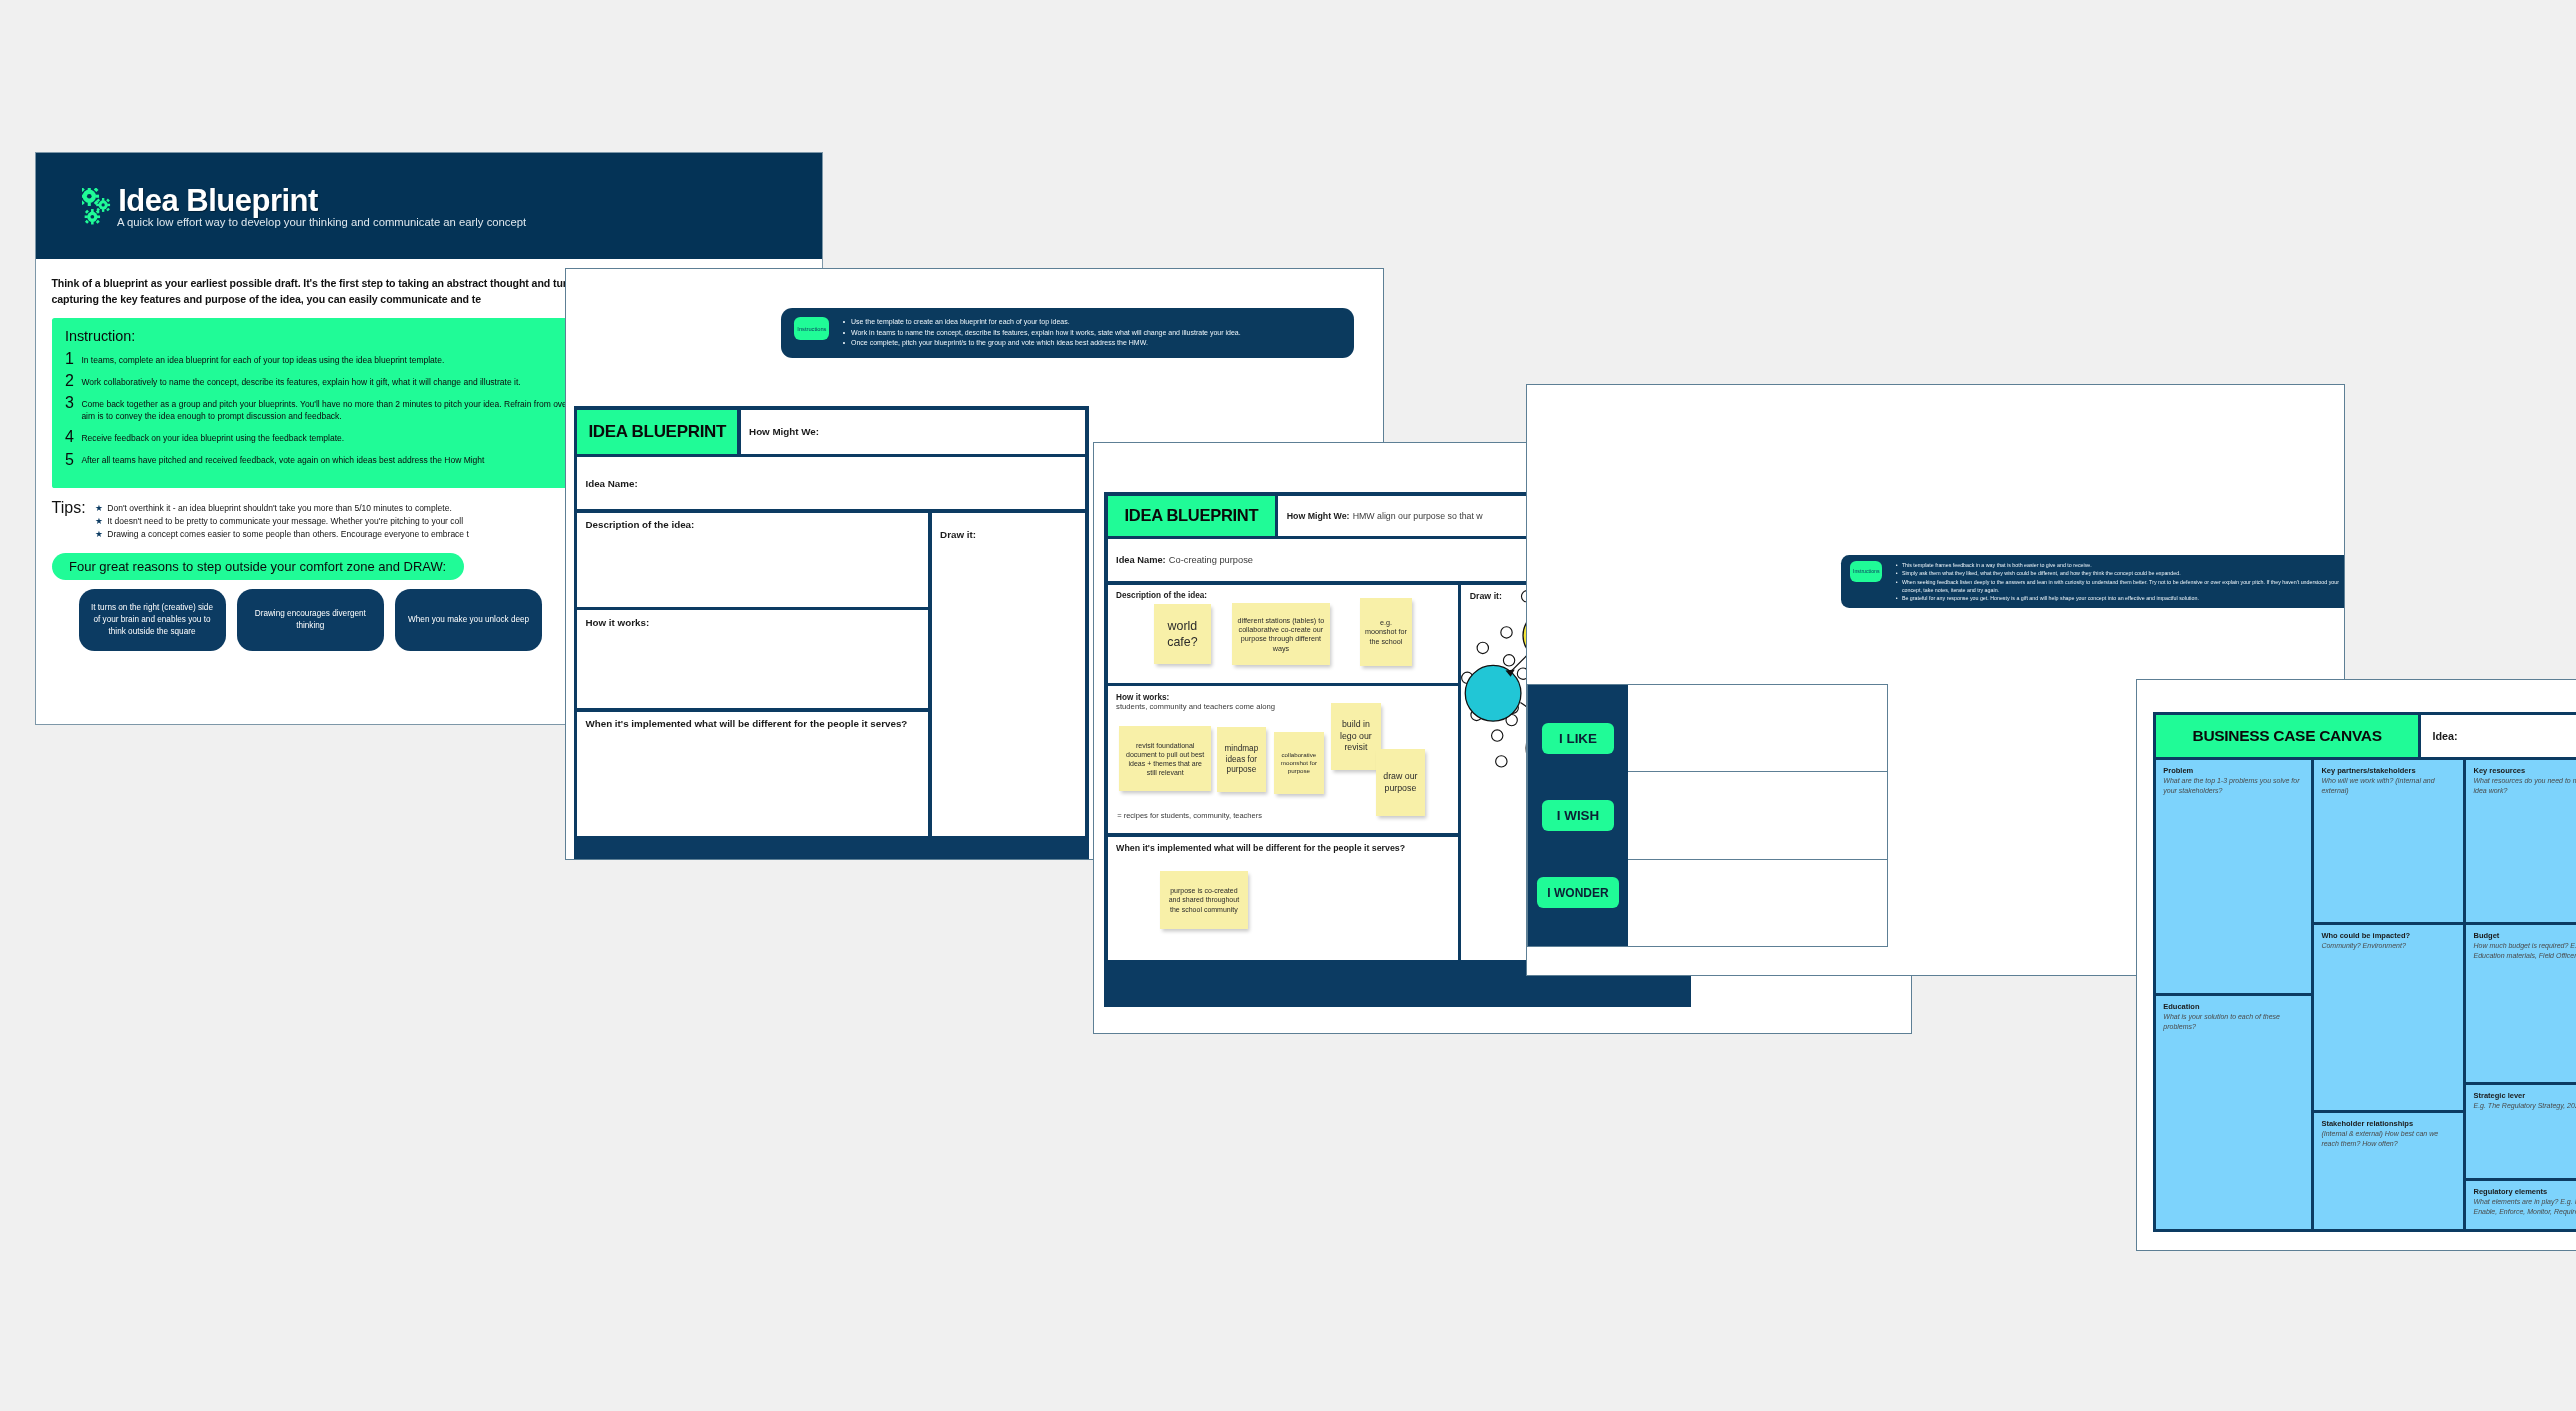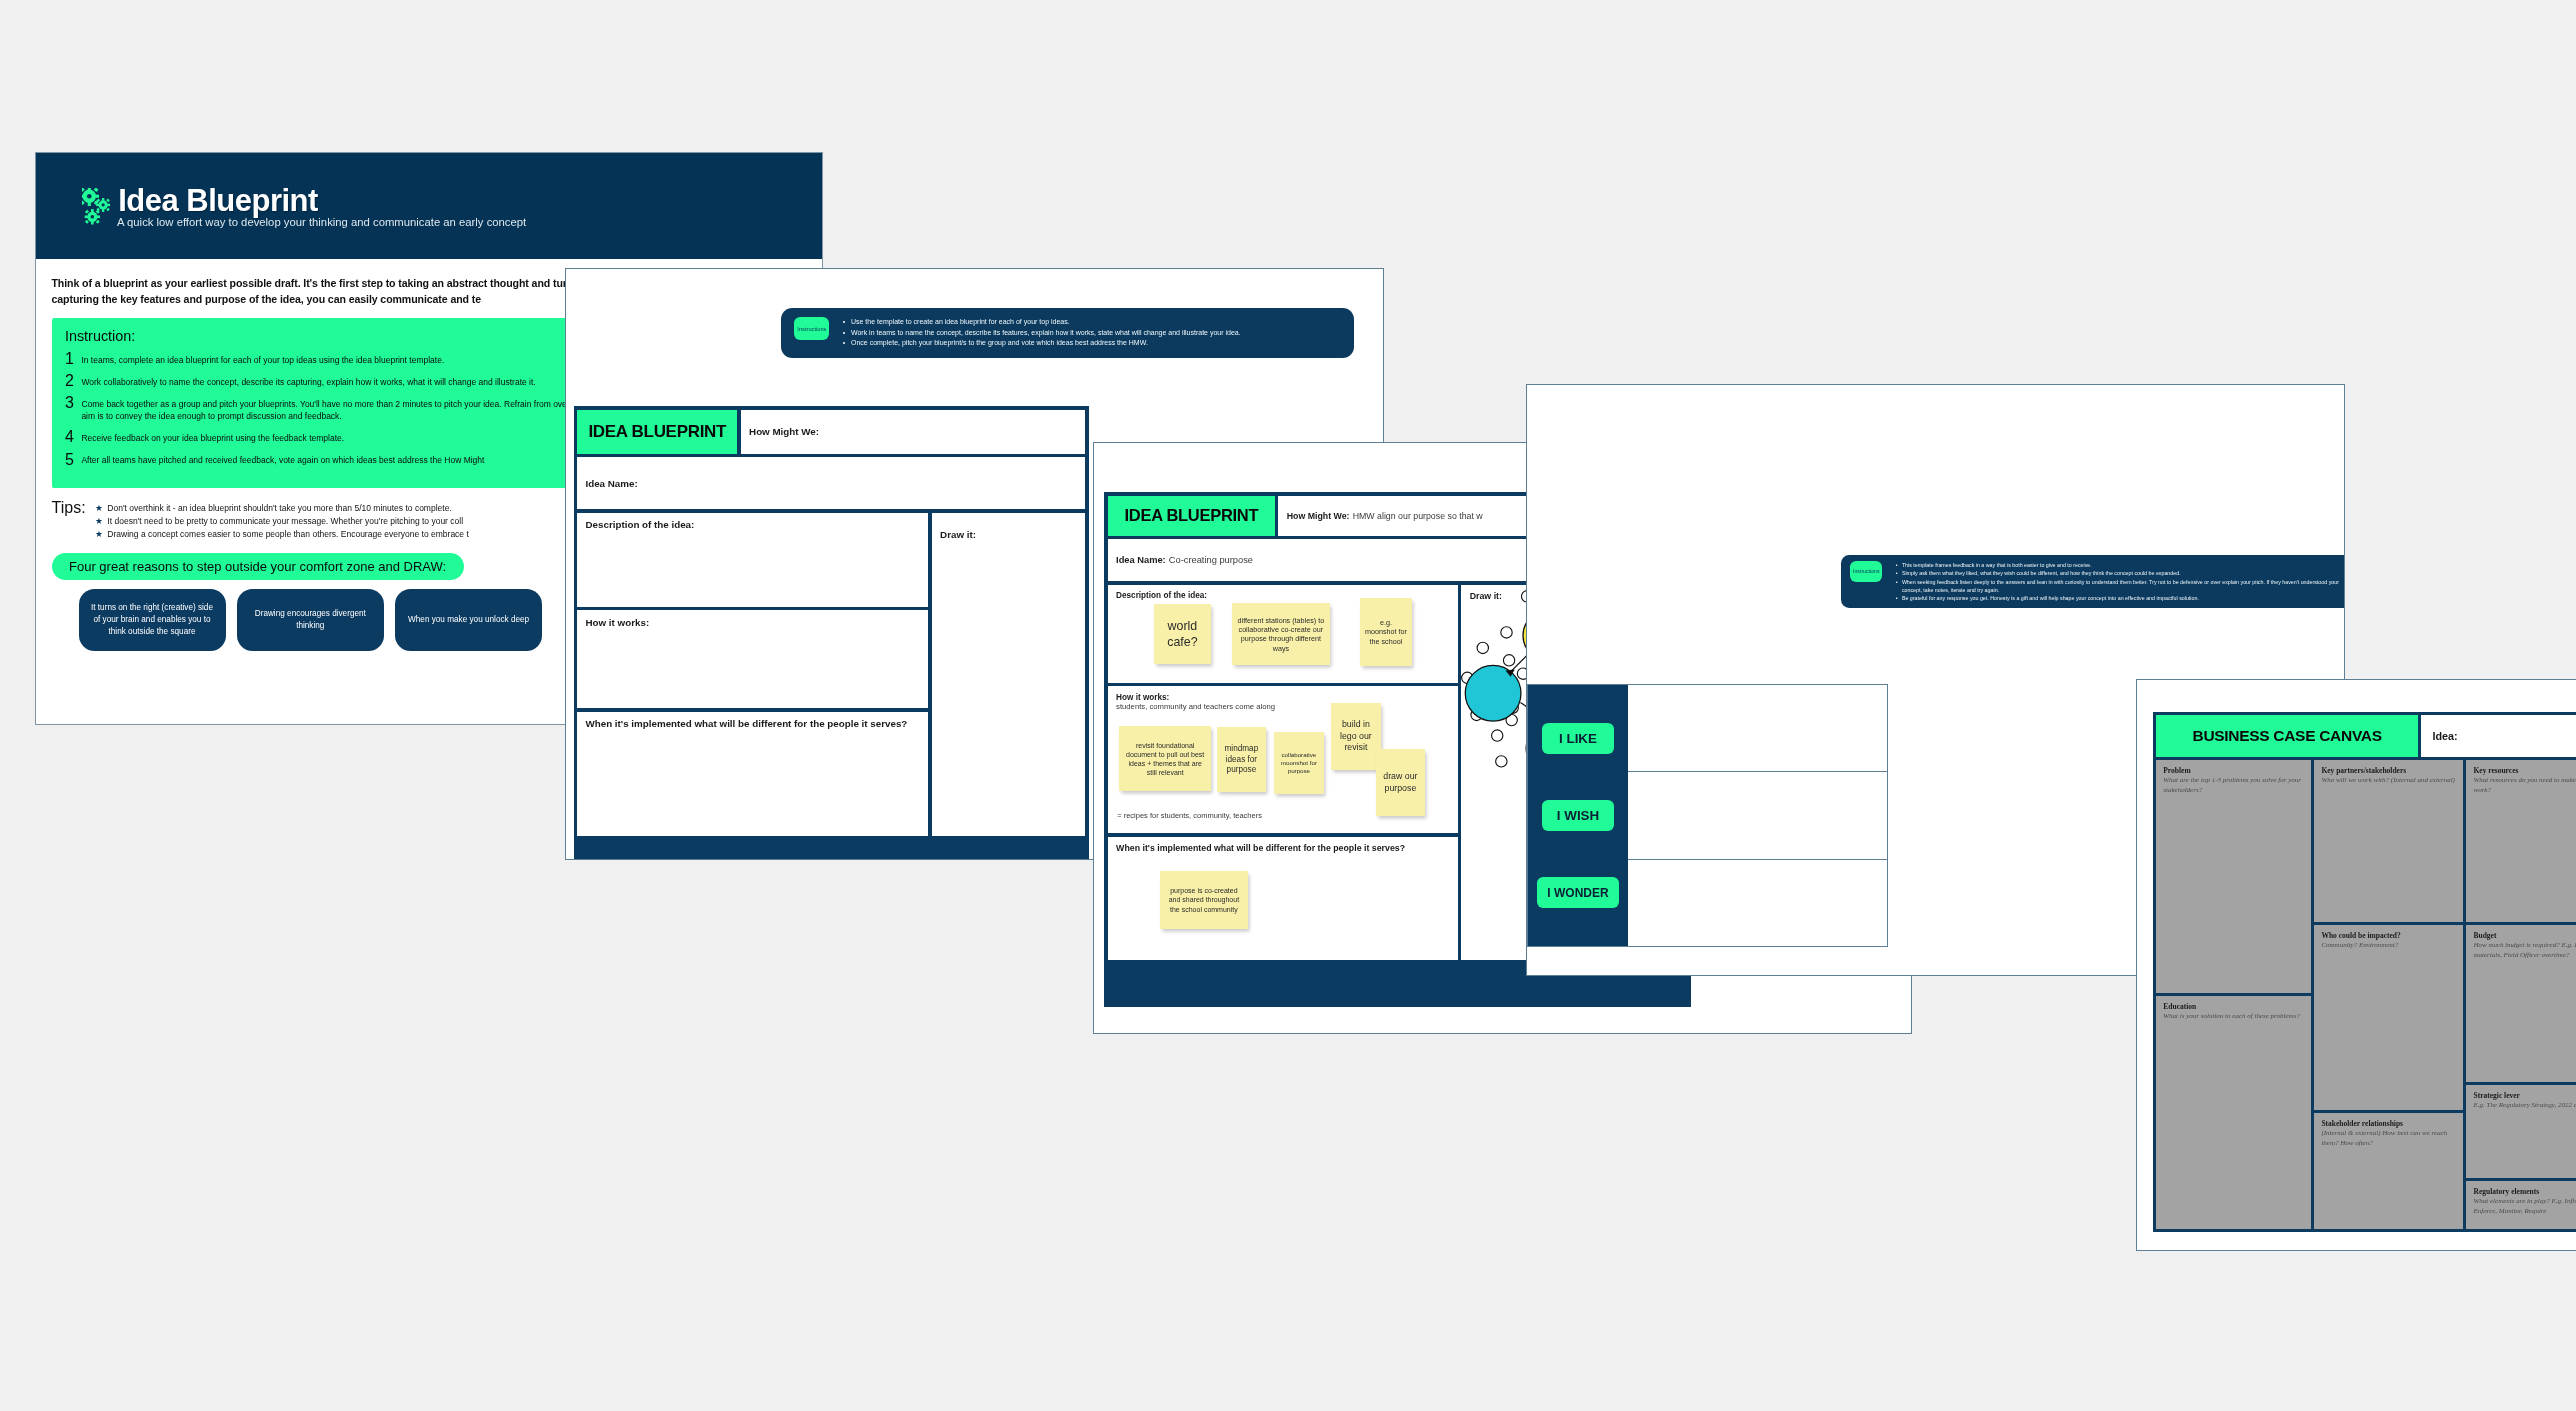--- a/index.html
+++ b/index.html
@@ -132,21 +132,21 @@
   #card5{left:2136px;top:679px;width:837px;height:572px;}
   #card5 .bcc{position:absolute;left:16px;top:32px;width:796px;height:520px;
       background:#0c3b62;padding:3.1px;box-sizing:border-box;display:flex;flex-direction:column;gap:3.1px;}
   .bcc-head{display:flex;gap:3.1px;height:42px;}
   .bcc-title{background:#20fb97;width:262px;display:flex;align-items:center;justify-content:center;
       font-size:15.5px;font-weight:bold;color:#0a0a0a;letter-spacing:-0.3px;}
   .bcc-idea{background:#fff;flex:1;display:flex;align-items:center;padding-left:11.3px;
       font-size:10.8px;font-weight:bold;color:#1b1b1b;}
   .bcc-body{flex:1;display:flex;gap:3.1px;}
   .bcc-col{display:flex;flex-direction:column;gap:3.1px;}
-  .bcc-box{background:#a3a3a3;padding:5.7px 7.2px;box-sizing:border-box;font-family:Liberation Serif, serif;}
+  .bcc-box{background:#7dd3fc;padding:5.7px 7.2px;box-sizing:border-box;}
   .bcc-box .bt{font-size:7.5px;font-weight:bold;color:#1b1b1b;display:block;margin-bottom:1px;}
   .bcc-box .bd{font-size:7px;font-style:italic;color:#4a4a4a;line-height:1.42;display:block;}
 </style>
 </head>
 <body>
 
 <div class="stage">
 
   <div class="card" id="card1">
     <div class="hdr">
@@ -204,21 +204,21 @@
       <div class="lead">Think of a blueprint as your earliest possible draft. It's the first step to taking an abstract thought and turning it into a more tangible concept. By quickly capturing the key features and purpose of the idea, you can easily communicate and te</div>
 
       <div class="instrbox">
         <h2>Instruction:</h2>
         <div class="inum">
           <span class="n">1</span>
           <span class="t">In teams, complete an idea blueprint for each of your top ideas using the idea blueprint template.</span>
         </div>
         <div class="inum">
           <span class="n">2</span>
-          <span class="t">Work collaboratively to name the concept, describe its capturing, explain how it works, what it will change and illustrate it.</span>
+          <span class="t">Work collaboratively to name the concept, describe its features, explain how it gift, what it will change and illustrate it.</span>
         </div>
         <div class="inum">
           <span class="n">3</span>
           <span class="t">Come back together as a group and pitch your blueprints. You'll have no more than 2 minutes to pitch your idea. Refrain from over explaining it. keep it simple and pitch with confidence. The aim is to convey the idea enough to prompt discussion and feedback.</span>
         </div>
         <div class="inum">
           <span class="n">4</span>
           <span class="t">Receive feedback on your idea blueprint using the feedback template.</span>
         </div>
         <div class="inum">

